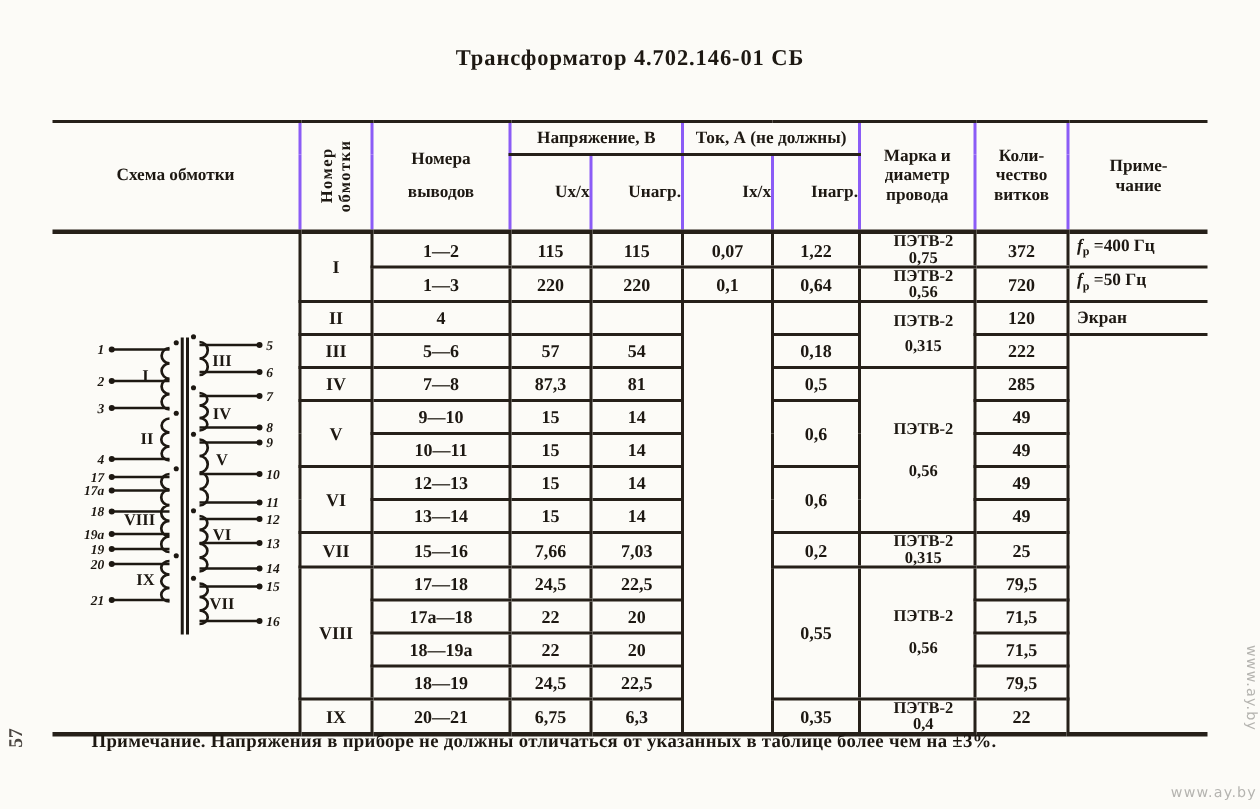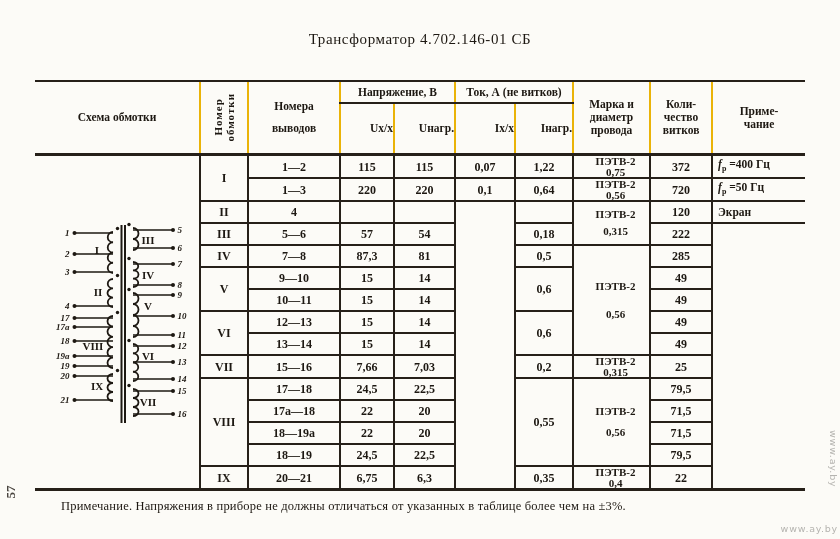--- a/index.html
+++ b/index.html
@@ -3,30 +3,30 @@
 <meta charset="utf-8">
 <style>
   html,body{margin:0;padding:0;}
   body{
     width:840px;height:539px;position:relative;overflow:hidden;
     background:#fcfbf7;color:#1d1812;
     font-family:"Liberation Serif", serif;
   }
   .title{
     position:absolute;left:35px;top:30px;width:770px;text-align:center;
-    font-weight:normal;font-size:15px;line-height:19px;letter-spacing:0.6px;
+    font-weight:bold;font-size:15px;line-height:19px;letter-spacing:0.6px;
   }
   table{
     position:absolute;left:35px;top:80px;width:770px;
     border-collapse:collapse;table-layout:fixed;
   }
   th,td{padding:0;font-weight:bold;text-align:center;vertical-align:middle;color:#1d1812;}
   thead th{
     font-size:11.5px;line-height:13px;
-    border-left:2px solid #eab308;border-top:2px solid #262019;border-bottom:3px solid #262019;
+    border-left:2px solid #8b5cf6;border-top:2px solid #262019;border-bottom:3px solid #262019;
   }
   thead tr.grp{height:22px;}
   thead tr.sub{height:51px;}
   thead th.first{border-left:none;}
   thead th.group{border-bottom:2px solid #262019;}
   thead tr.sub th{border-top:none;text-align:right;}
   tbody tr{height:22px;}
   tbody td{
     font-size:12px;line-height:12px;
     border-left:2px solid #262019;border-bottom:2px solid #262019;
@@ -40,22 +40,22 @@
   td.wire.lh5{line-height:28px;}
   td.note{text-align:left;padding-left:5px;font-size:11.5px;line-height:12px;margin-top:32px;}
   td.note sub{font-size:8px;}
   td.note i{font-family:"Liberation Serif", serif;}
   .vert{
     writing-mode:vertical-rl;transform:rotate(180deg);
     margin:0 auto;font-size:11px;line-height:12px;letter-spacing:1px;
   }
   .vert span{display:block;}
   .footnote{
-    position:absolute;left:61px;top:499px;width:760px;
-    font-weight:normal;font-size:12.5px;letter-spacing:0.2px;
+    position:absolute;left:61px;top:487px;width:760px;
+    font-weight:bold;font-size:12.5px;letter-spacing:0.2px;
   }
   .pagenum{
     position:absolute;left:4px;top:484px;
     font-weight:bold;font-size:13px;color:#4a4540;
     transform:rotate(-90deg);
   }
   .wm{
     font-family:"DejaVu Sans", sans-serif;font-size:9.5px;color:#b5b4b0;letter-spacing:0.8px;
   }
   .wm-v{position:absolute;right:1px;top:430px;writing-mode:vertical-rl;}
@@ -90,21 +90,21 @@
           <span>Номер</span>
           <span>обмотки</span>
         </div>
       </th>
       <th rowspan="2">
         <div>Номера</div>
         <div style="height:9px"></div>
         <div>выводов</div>
       </th>
       <th class="group" colspan="2">Напряжение, В</th>
-      <th class="group" colspan="2">Ток, А (не витков)</th>
+      <th class="group" colspan="2">Ток, А (не должны)</th>
       <th rowspan="2" style="padding:0 6px;">Марка и диаметр провода</th>
       <th rowspan="2" style="padding:16px 4px;">Коли-чество витков</th>
       <th rowspan="2" style="padding:0 14px;">Приме-чание</th>
     </tr>
     <tr class="sub">
       <th>Ux/x</th>
       <th>Uнагр.</th>
       <th>Ix/x</th>
       <th>Iнагр.</th>
     </tr>

